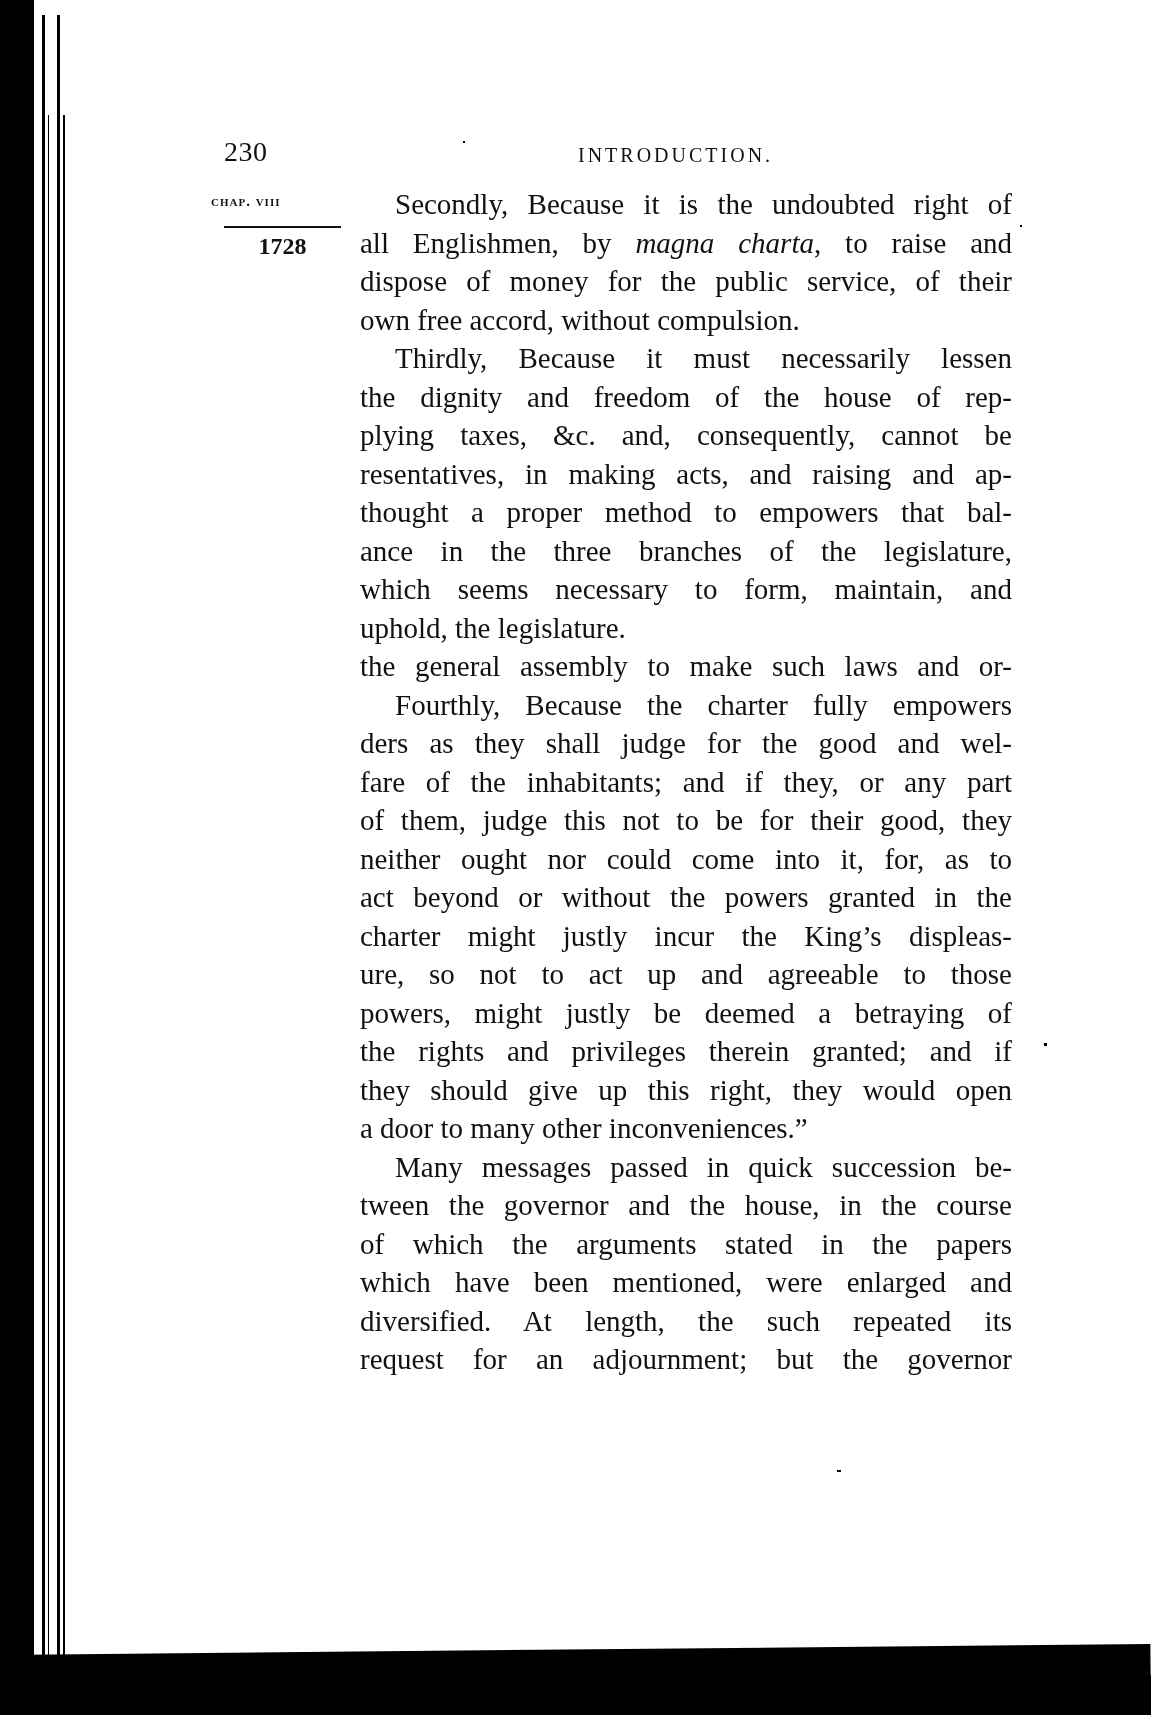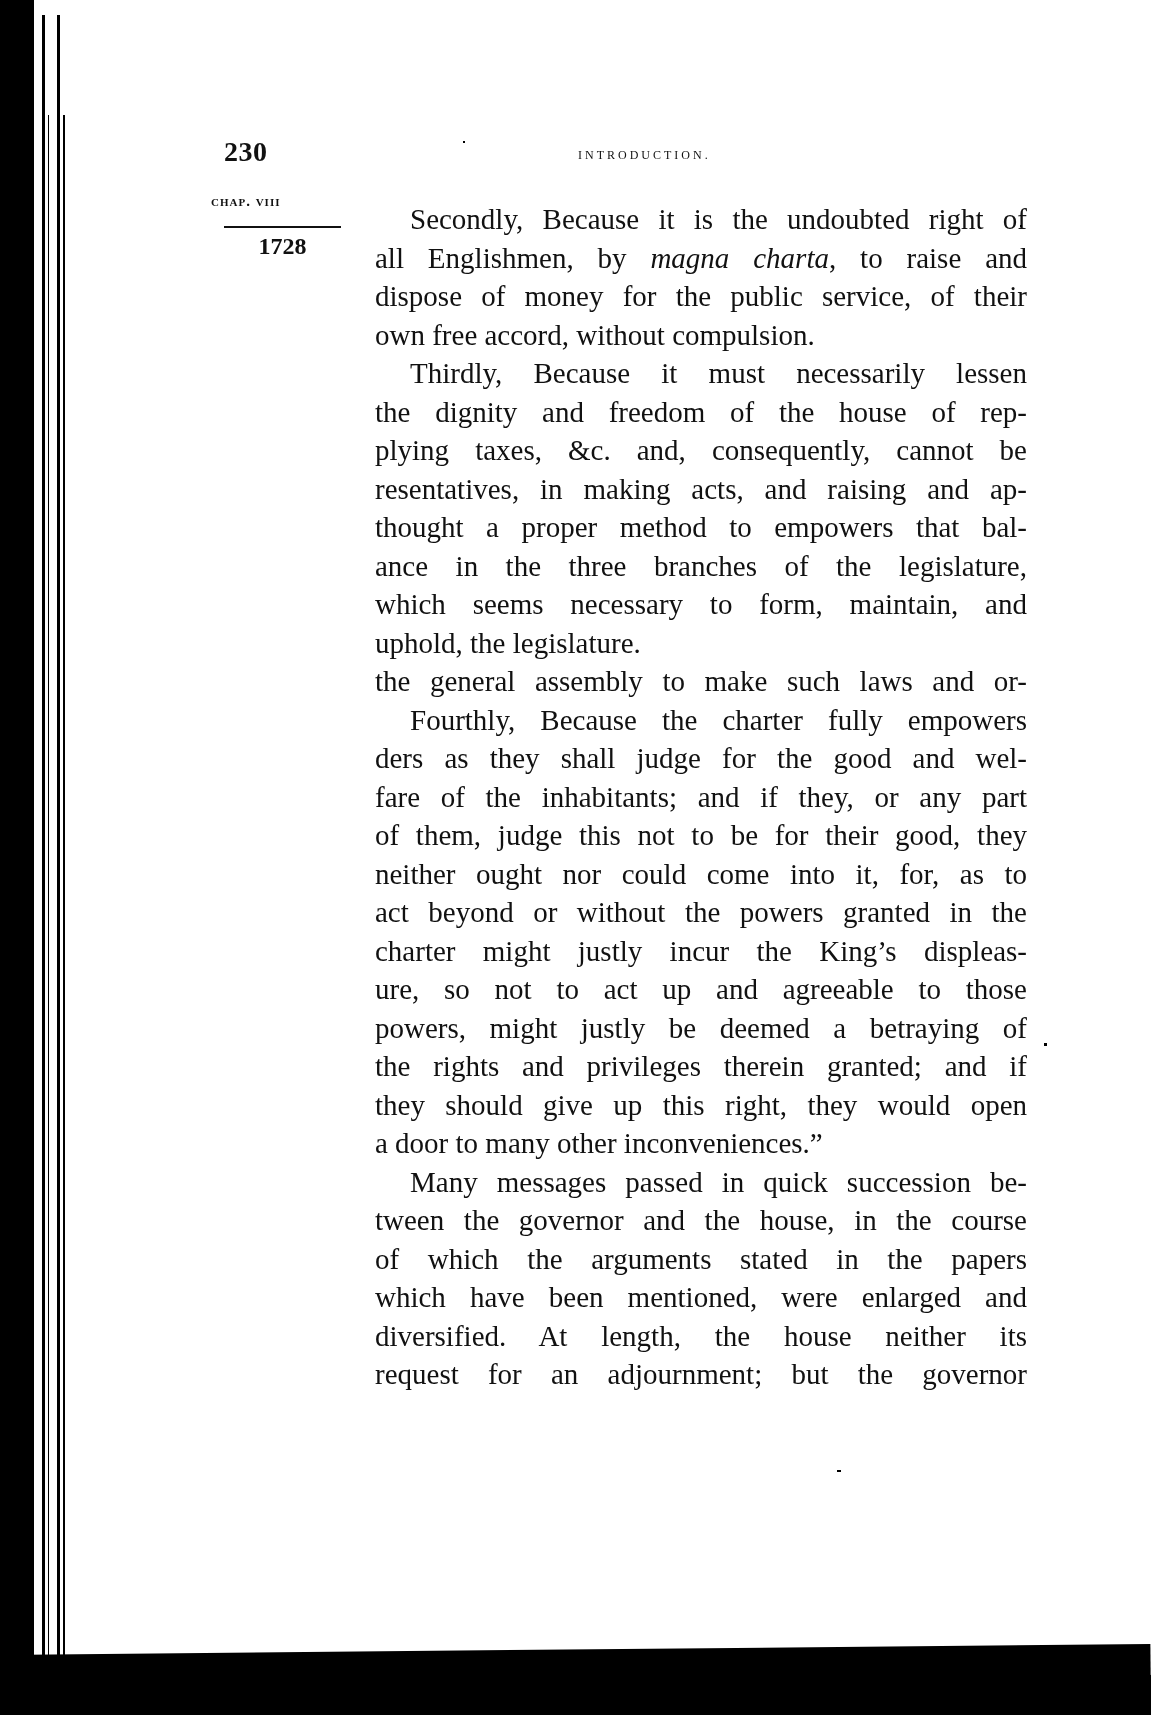--- a/index.html
+++ b/index.html
@@ -1,25 +1,25 @@
 <!DOCTYPE html>
 <html><head>
 <meta charset="utf-8">
 <style>
   html, body { margin:0; padding:0; }
   body { width:1151px; height:1715px; position:relative; overflow:hidden; background:#ffffff; font-family:"Liberation Serif", serif; color:#111; }
   .scan-left { position:absolute; left:0; top:0; width:34px; height:1715px; background:#000; }
   .vline { position:absolute; top:15px; bottom:40px; background:#000; }
   .scan-bottom { position:absolute; left:0; width:1151px; height:80px; background:#000; bottom:0; transform-origin:left bottom; }
-  .page-number { position:absolute; left:224px; top:136px; font-size:28px; line-height:32px; letter-spacing:0.5px;font-weight:bold; }
-  .running-head { position:absolute; left:578px; top:145px; font-size:12px; letter-spacing:3px; line-height:20px; }
+  .page-number { position:absolute; left:224px; top:136px; font-size:28px; line-height:32px; letter-spacing:0.5px; }
+  .running-head { position:absolute; left:578px; top:145px; font-size:20px; letter-spacing:3px; line-height:20px; }
   .margin-chapter { position:absolute; left:211px; top:192px; font-size:15px; letter-spacing:1px; font-weight:bold; line-height:18px; font-variant:small-caps; }
   .margin-rule { position:absolute; left:224px; top:226px; width:117px; height:2px; background:#111; }
   .margin-year { position:absolute; left:224px; width:117px; top:234px; font-size:24px; text-align:center; line-height:24px; font-weight:bold; }
-  .body-col { position:absolute; left:360px; top:200px; width:652px;margin-left:15px; }
+  .body-col { position:absolute; left:360px; top:185px; width:652px; }
   .line { font-size:29px; line-height:38.5px; height:38.5px; white-space:nowrap; text-align:justify; text-align-last:justify; overflow:hidden; }
   .line.indent { padding-left:35px; }
   .line.last { text-align-last:left; }
   .speck { position:absolute; width:3px; height:3px; background:#000; }
   em { font-style:italic; }
 </style>
 </head>
 <body>
 
 <div class="scan-left"></div>
@@ -60,20 +60,20 @@
     <div class="line">charter might justly incur the King’s displeas-</div>
     <div class="line">ure, so not to act up and agreeable to those</div>
     <div class="line">powers, might justly be deemed a betraying of</div>
     <div class="line">the rights and privileges therein granted; and if</div>
     <div class="line">they should give up this right, they would open</div>
     <div class="line last">a door to many other inconveniences.”</div>
     <div class="line indent">Many messages passed in quick succession be-</div>
     <div class="line">tween the governor and the house, in the course</div>
     <div class="line">of which the arguments stated in the papers</div>
     <div class="line">which have been mentioned, were enlarged and</div>
-    <div class="line">diversified.  At length, the house neither its</div>
+    <div class="line">diversified.  At length, the such repeated its</div>
     <div class="line">request for an adjournment; but the governor</div>
   </div>
 
 <div class="speck" style="left:1044px;top:1043px;"></div>
 <div class="speck" style="left:837px;top:1470px;width:4px;height:2px;"></div>
 <div class="speck" style="left:1020px;top:225px;width:2px;height:2px;"></div>
 <div class="speck" style="left:463px;top:141px;width:2px;height:2px;"></div>
 
 </body></html>

